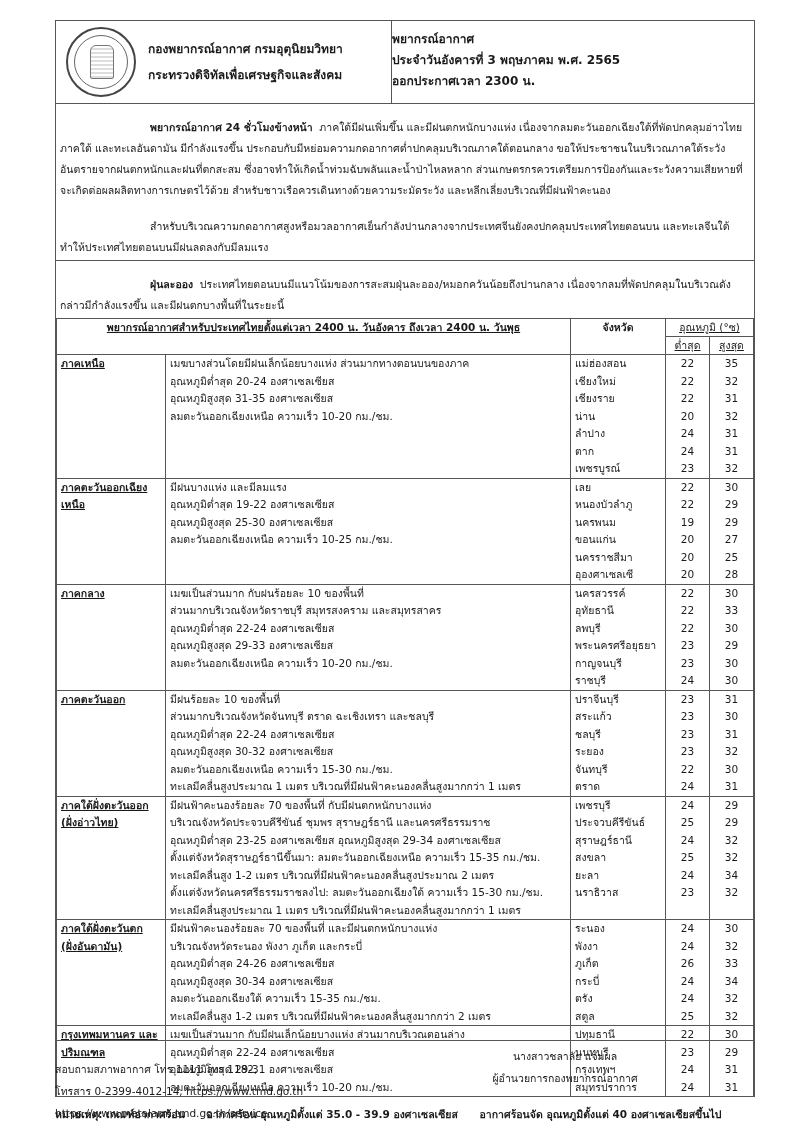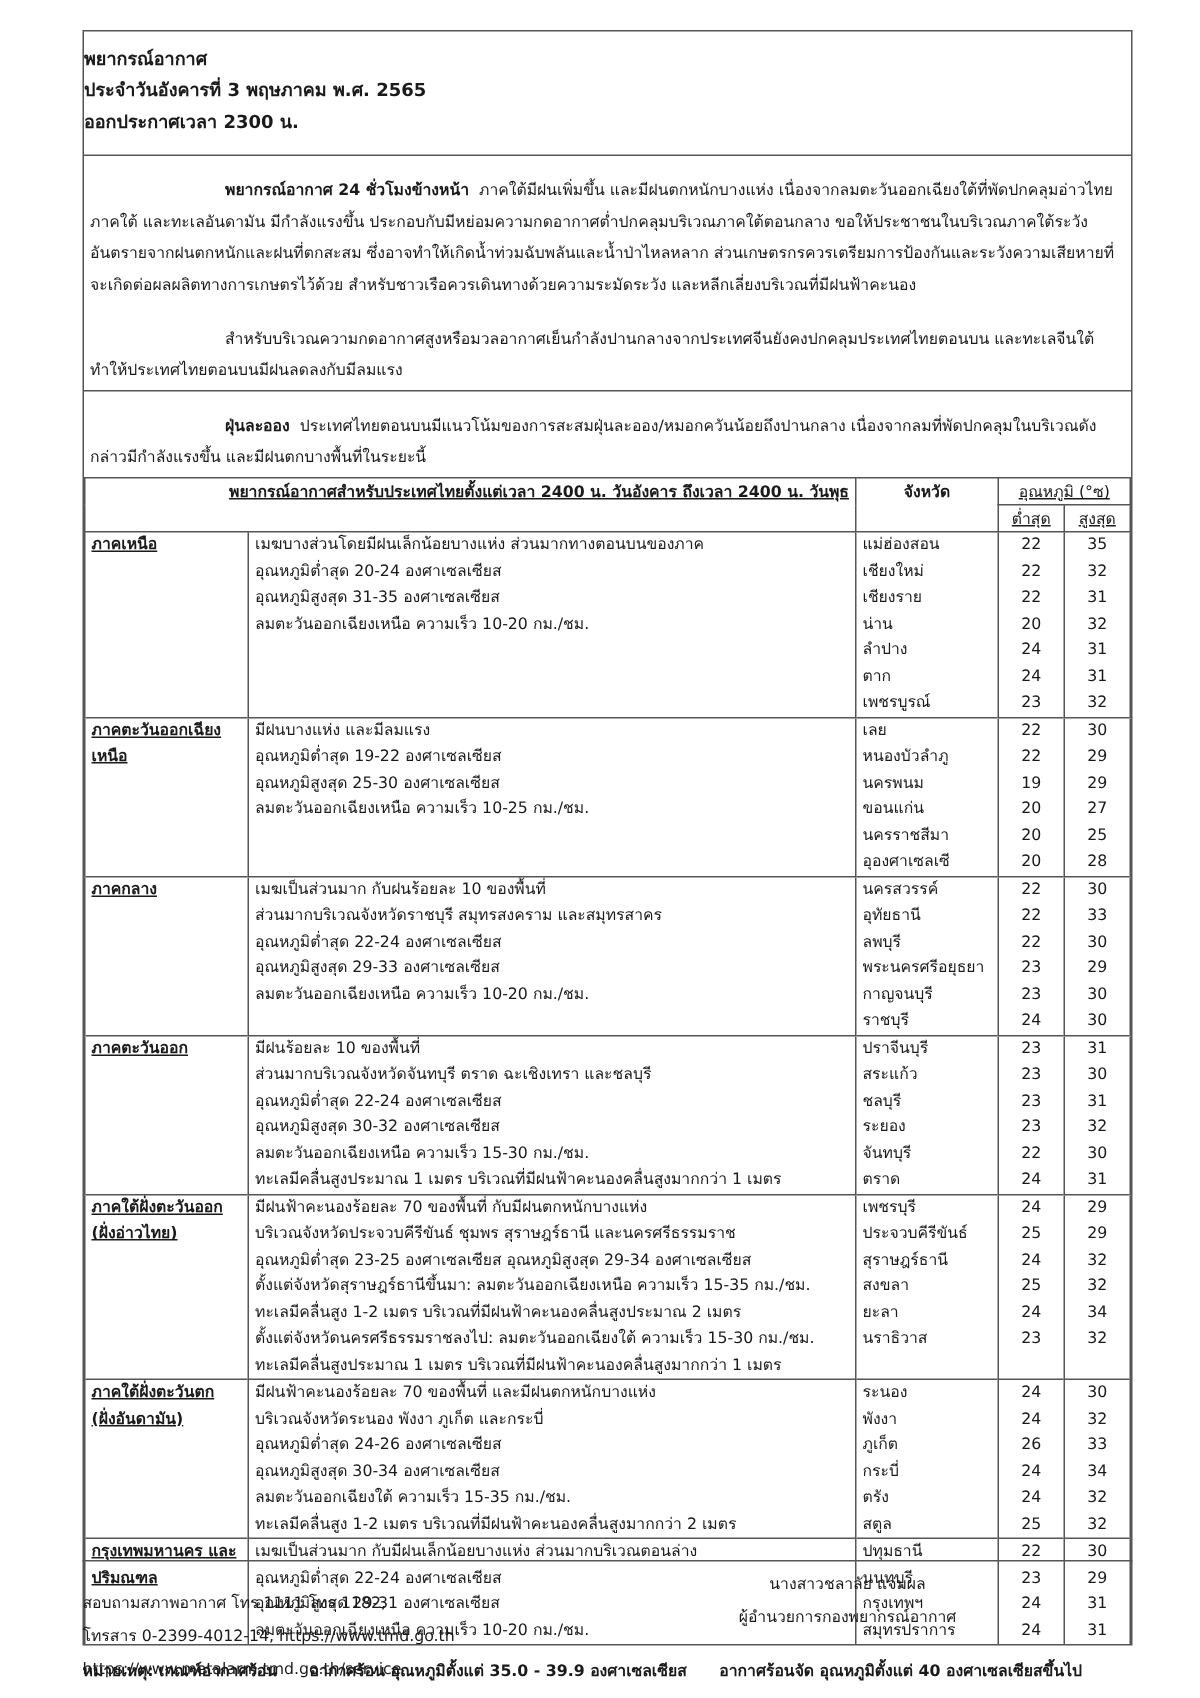--- a/index.html
+++ b/index.html
@@ -14,40 +14,47 @@
   .org { font-size: 12px; font-weight: bold; line-height: 26px; }
   .hdr-right { flex: 1; text-align: left; font-size: 12px; font-weight: bold; line-height: 21px; padding-top: 8px; }
   .para { font-size: 10.5px; line-height: 21px; padding: 1px 4px 2px 4px; margin-top: 12px; }
   .indent { text-indent: 90px; }
   .b { font-weight: bold; }
   .sec-border { border-bottom: 1px solid #555; }
   table.fc { width: 100%; border-collapse: collapse; font-size: 10.5px; }
   table.fc td, table.fc th { border-left: 1px solid #555; border-right: 1px solid #555; padding: 0 4px; vertical-align: top; }
   table.fc tr.region td { border-top: 1px solid #555; }
   table.fc th { border-top: 1px solid #555; border-bottom: 1px solid #555; font-weight: bold; }
-  .th-main { text-decoration: underline; text-align: right; }
+  .th-main { text-decoration: underline; text-align: center; }
   .region-name { width: 100px; font-weight: bold; text-decoration: underline; line-height: 17.5px; }
   .region-sub { text-decoration: none; font-weight: bold; display: block; }
   .desc { line-height: 17.5px; }
   .prov { width: 86px; line-height: 17.5px; }
   .num { width: 35px; text-align: center; line-height: 17.5px; }
   .line { display: block; height: 17.5px; white-space: nowrap; overflow: hidden; }
   .note { font-size: 10.5px; font-weight: bold; line-height: 18px; margin-top: 8px; }
   .note span { margin-right: 18px; }
   .footer { position: absolute; left: 55px; top: 1040px; width: 700px; border-top: 1px solid #555; padding-top: 4px; font-size: 10.5px; line-height: 22px; display: flex; }
   .f1 { width: 120px; }
   .f2 { width: 320px; margin-top: 13px; }
   .f3 { flex: 1; text-align: center; }
 </style>
 </head>
 <body>
 
 <div class="page">
   <div class="frame">
     <div class="hdr">
+      <div class="hdr-left">
+        <div class="logo"></div>
+        <div class="org">
+          <div>กองพยากรณ์อากาศ กรมอุตุนิยมวิทยา</div>
+          <div>กระทรวงดิจิทัลเพื่อเศรษฐกิจและสังคม</div>
+        </div>
+      </div>
       <div class="hdr-right">
         <div>พยากรณ์อากาศ</div>
         <div>ประจำวันอังคารที่ 3 พฤษภาคม พ.ศ. 2565</div>
         <div>ออกประกาศเวลา 2300 น.</div>
       </div>
     </div>
 
     <div class="sec-border">
       <div class="para indent">
         <span class="b">พยากรณ์อากาศ 24 ชั่วโมงข้างหน้า</span>&nbsp;

